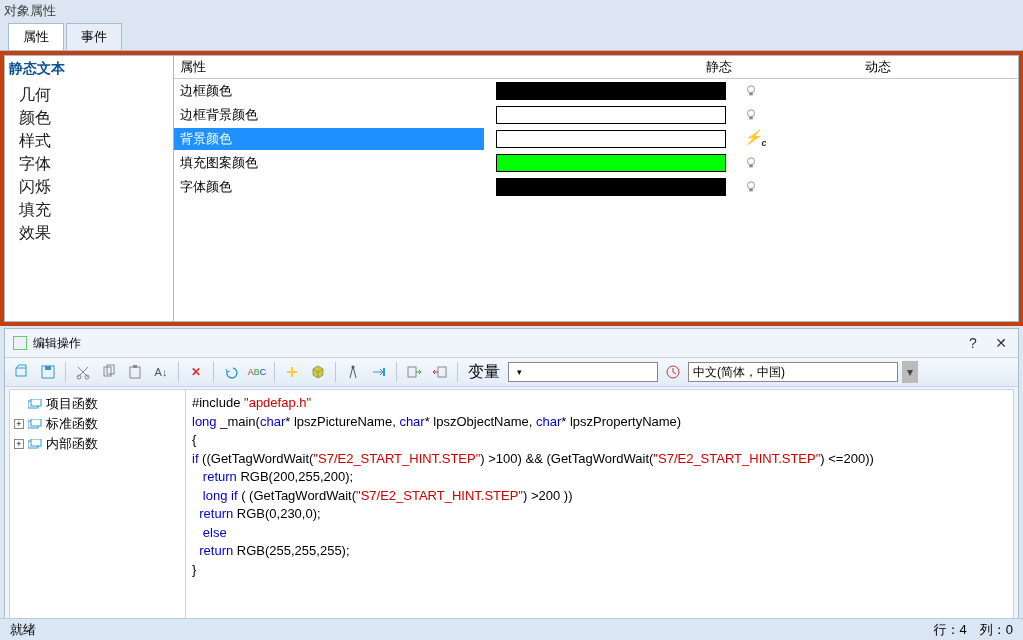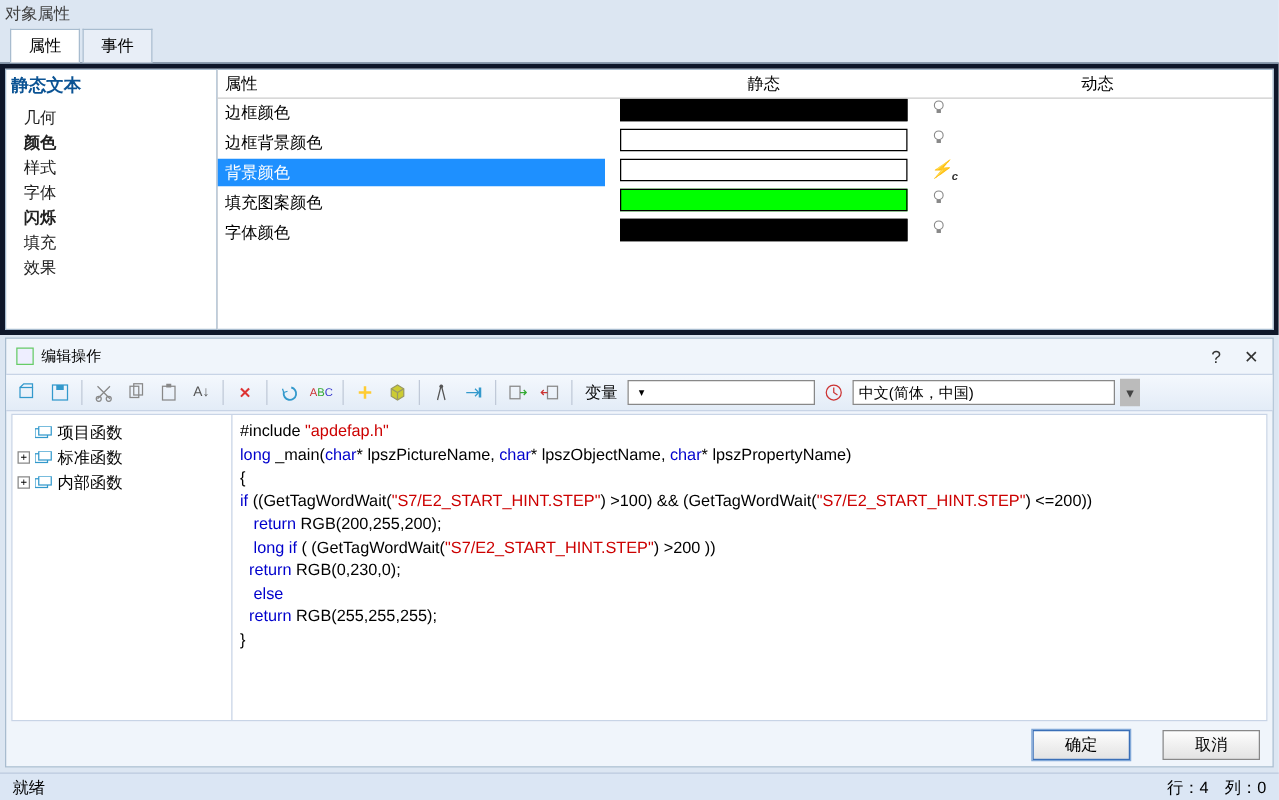--- a/index.html
+++ b/index.html
@@ -3,53 +3,53 @@
 <meta charset="utf-8">
 <style>
 * { box-sizing: border-box; margin: 0; padding: 0; font-family: "Microsoft YaHei", "SimSun", Arial, sans-serif; }
 body { width: 1023px; height: 640px; background: #dce6f2; overflow: hidden; font-size: 12px; color: #000; }
 
 .window-title { height: 22px; line-height: 22px; padding-left: 4px; font-size: 13px; color: #404040; }
 .tabs { height: 28px; display: flex; align-items: flex-end; padding-left: 8px; }
 .tab { padding: 4px 14px; background: #e8eef7; border: 1px solid #a8bccf; border-bottom: none; margin-right: 2px; font-size: 13px; cursor: pointer; }
 .tab.active { background: #fff; }
 
-.main-split { display: flex; height: 218px; border-top: 1px solid #a8bccf; background: #0f172a; padding: 4px; }
+.main-split { display: flex; height: 276px; border-top: 1px solid #a8bccf; background: #c2410c; padding: 4px; }
 .tree-pane { width: 170px; border: 1px solid #a8bccf; background: #fff; padding: 4px; overflow: auto; }
 .tree-title { font-size: 14px; font-weight: bold; margin-bottom: 6px; color: #0b5394; }
-.tree-item { padding: 1px 0 1px 10px; font-size: 13px; color: #222; cursor: pointer; }
-.tree-item.bold { font-weight: bold; }
+.tree-item { padding: 1px 0 1px 10px; font-size: 16px; color: #222; cursor: pointer; }
+.tree-item.bold { font-weight: normal; }
 
 .prop-pane { flex: 1; border: 1px solid #a8bccf; border-left: none; background: #fff; display: flex; flex-direction: column; }
 .prop-header { display: flex; border-bottom: 1px solid #ccc; }
 .prop-header .col { padding: 2px 6px; font-size: 13px; }
 .col-attr { width: 310px; text-align: left; }
-.col-static { flex: 1; text-align: center; }
+.col-static { flex: 1; text-align: right; }
 .col-dyn { width: 280px; text-align: center; }
 .prop-rows { flex: 1; overflow: auto; }
-.prop-row { display: flex; align-items: flex-start; height: 24px; border-bottom: 1px solid transparent; }
+.prop-row { display: flex; align-items: center; height: 24px; border-bottom: 1px solid transparent; }
 .prop-row .cell-attr { width: 310px; padding: 2px 6px; font-size: 13px; }
 .prop-row.selected .cell-attr { background: #1e90ff; color: #fff; }
 .prop-row .cell-static { flex: 1; display: flex; justify-content: center; align-items: center; }
 .prop-row .swatch { width: 230px; height: 18px; border: 1px solid #000; }
 .prop-row .cell-dyn { width: 280px; padding-left: 6px; display:flex; align-items:center; }
 .bulb { width: 14px; height: 14px; display: inline-block; }
 .bulb svg { width: 14px; height: 14px; }
 .bolt { color: #00cc00; font-size: 14px; font-style: italic; font-weight: bold; }
 
 .editor-dialog { position: relative; border: 1px solid #a8bccf; background: #f0f5fb; height: 344px; margin: 2px 4px 4px 4px; display:flex; flex-direction:column; }
 .editor-title { height: 28px; display: flex; align-items: center; padding: 0 8px; }
 .editor-title .spacer { flex: 1; }
 .editor-title .hicon { width: 18px; text-align:center; font-size:14px; cursor:pointer; margin-left:10px; color:#333; }
 
 .toolbar { height: 30px; display: flex; align-items: center; padding: 0 6px; gap: 4px; border-top: 1px solid #c8d4e6; border-bottom: 1px solid #c8d4e6; background: linear-gradient(#f4f8fd,#e3ecf7); flex-wrap: nowrap; }
 .tbtn { width: 22px; height: 22px; display:flex; align-items:center; justify-content:center; cursor:pointer; font-size:12px; color:#444; }
 .tbtn svg { width:16px; height:16px; }
 .tsep { width: 1px; height: 20px; background: #c0c9d8; margin: 0 2px; }
-.tlabel { font-size: 13px; padding: 0 4px; }
+.tlabel { font-size: 16px; padding: 0 4px; }
 .tselect { height: 20px; font-size: 12px; border: 1px solid #888; background: #fff; padding: 0 4px; display:flex; align-items:center; }
 .tselect .arrow { margin-left: 4px; font-size:9px; }
 
 .editor-body { flex:1; display:flex; border: 1px solid #c8d4e6; margin:2px 4px; background:#fff; }
 .func-tree { width: 176px; border-right: 1px solid #c8d4e6; padding: 4px; overflow:auto; }
 .func-item { display:flex; align-items:center; gap:4px; padding:1px 0; font-size:13px; cursor:pointer; }
 .func-item .box { width:10px; height:10px; border:1px solid #888; display:flex; align-items:center; justify-content:center; font-size:9px; line-height:1; }
 .func-item .func-icon { width:14px; height:10px; }
 
 .code-area { flex:1; padding: 4px 6px; font-family: "Courier New", monospace; font-size: 13px; overflow:auto; white-space: pre; line-height: 1.35; }

